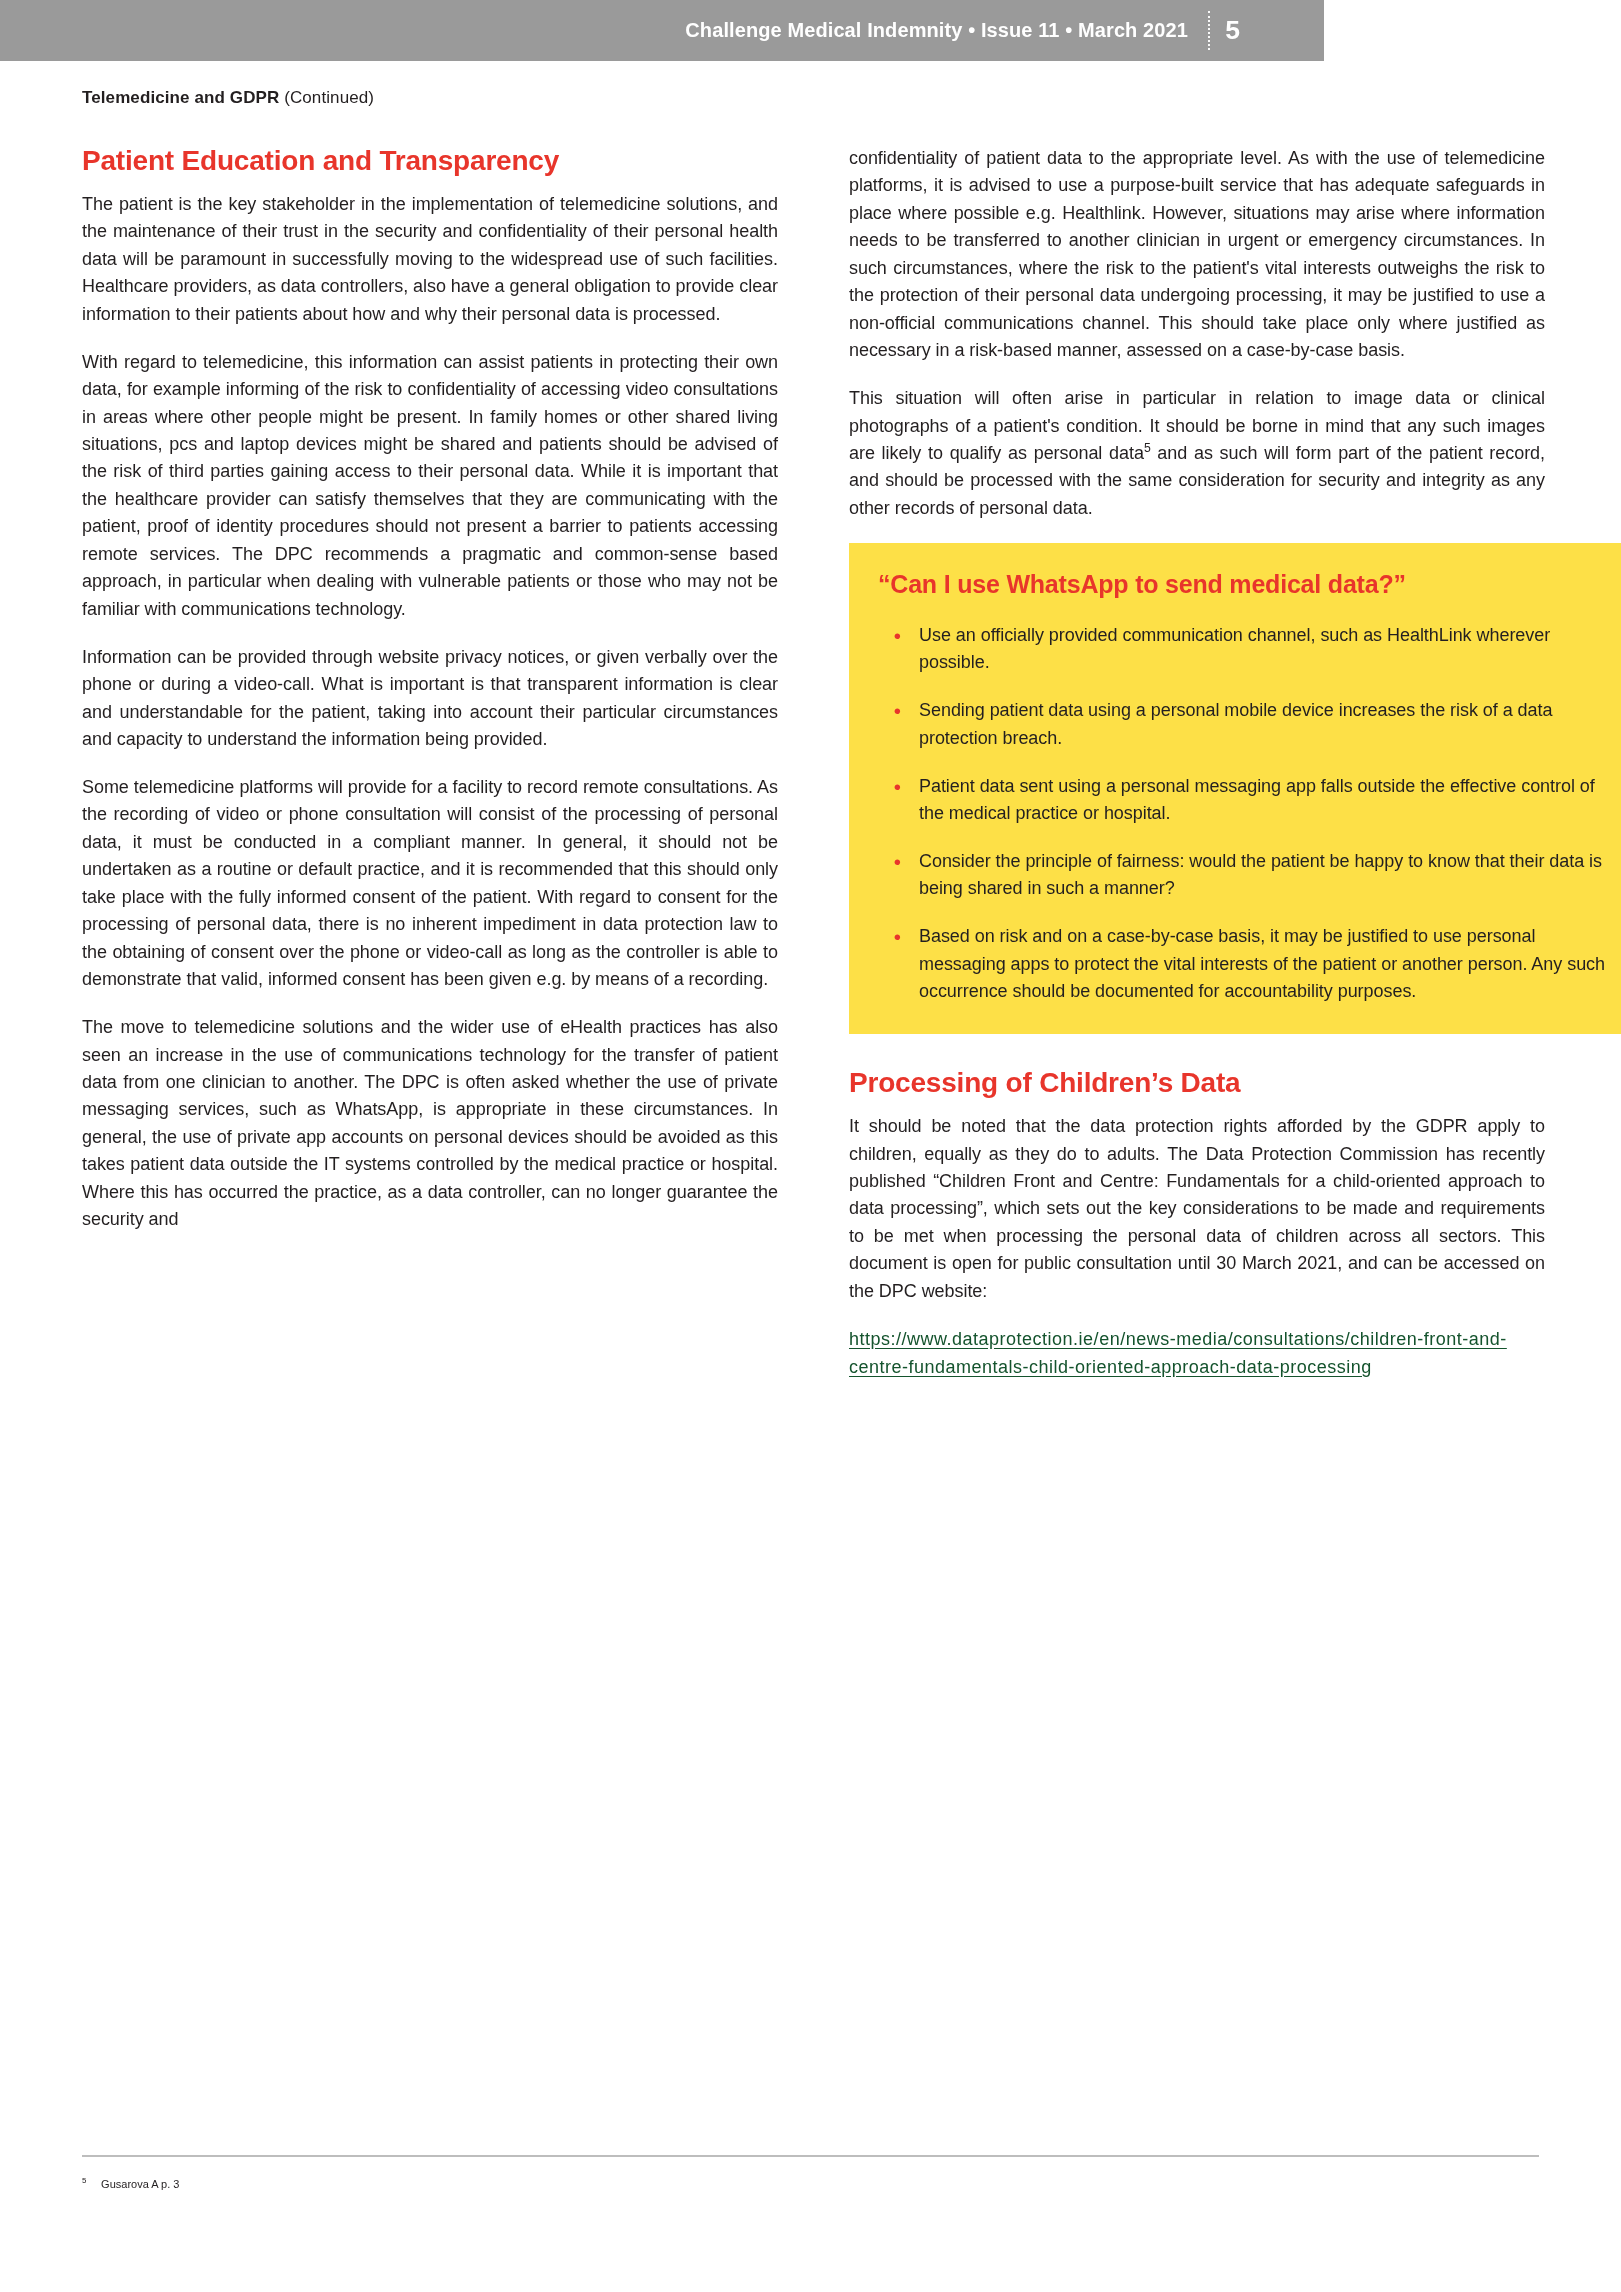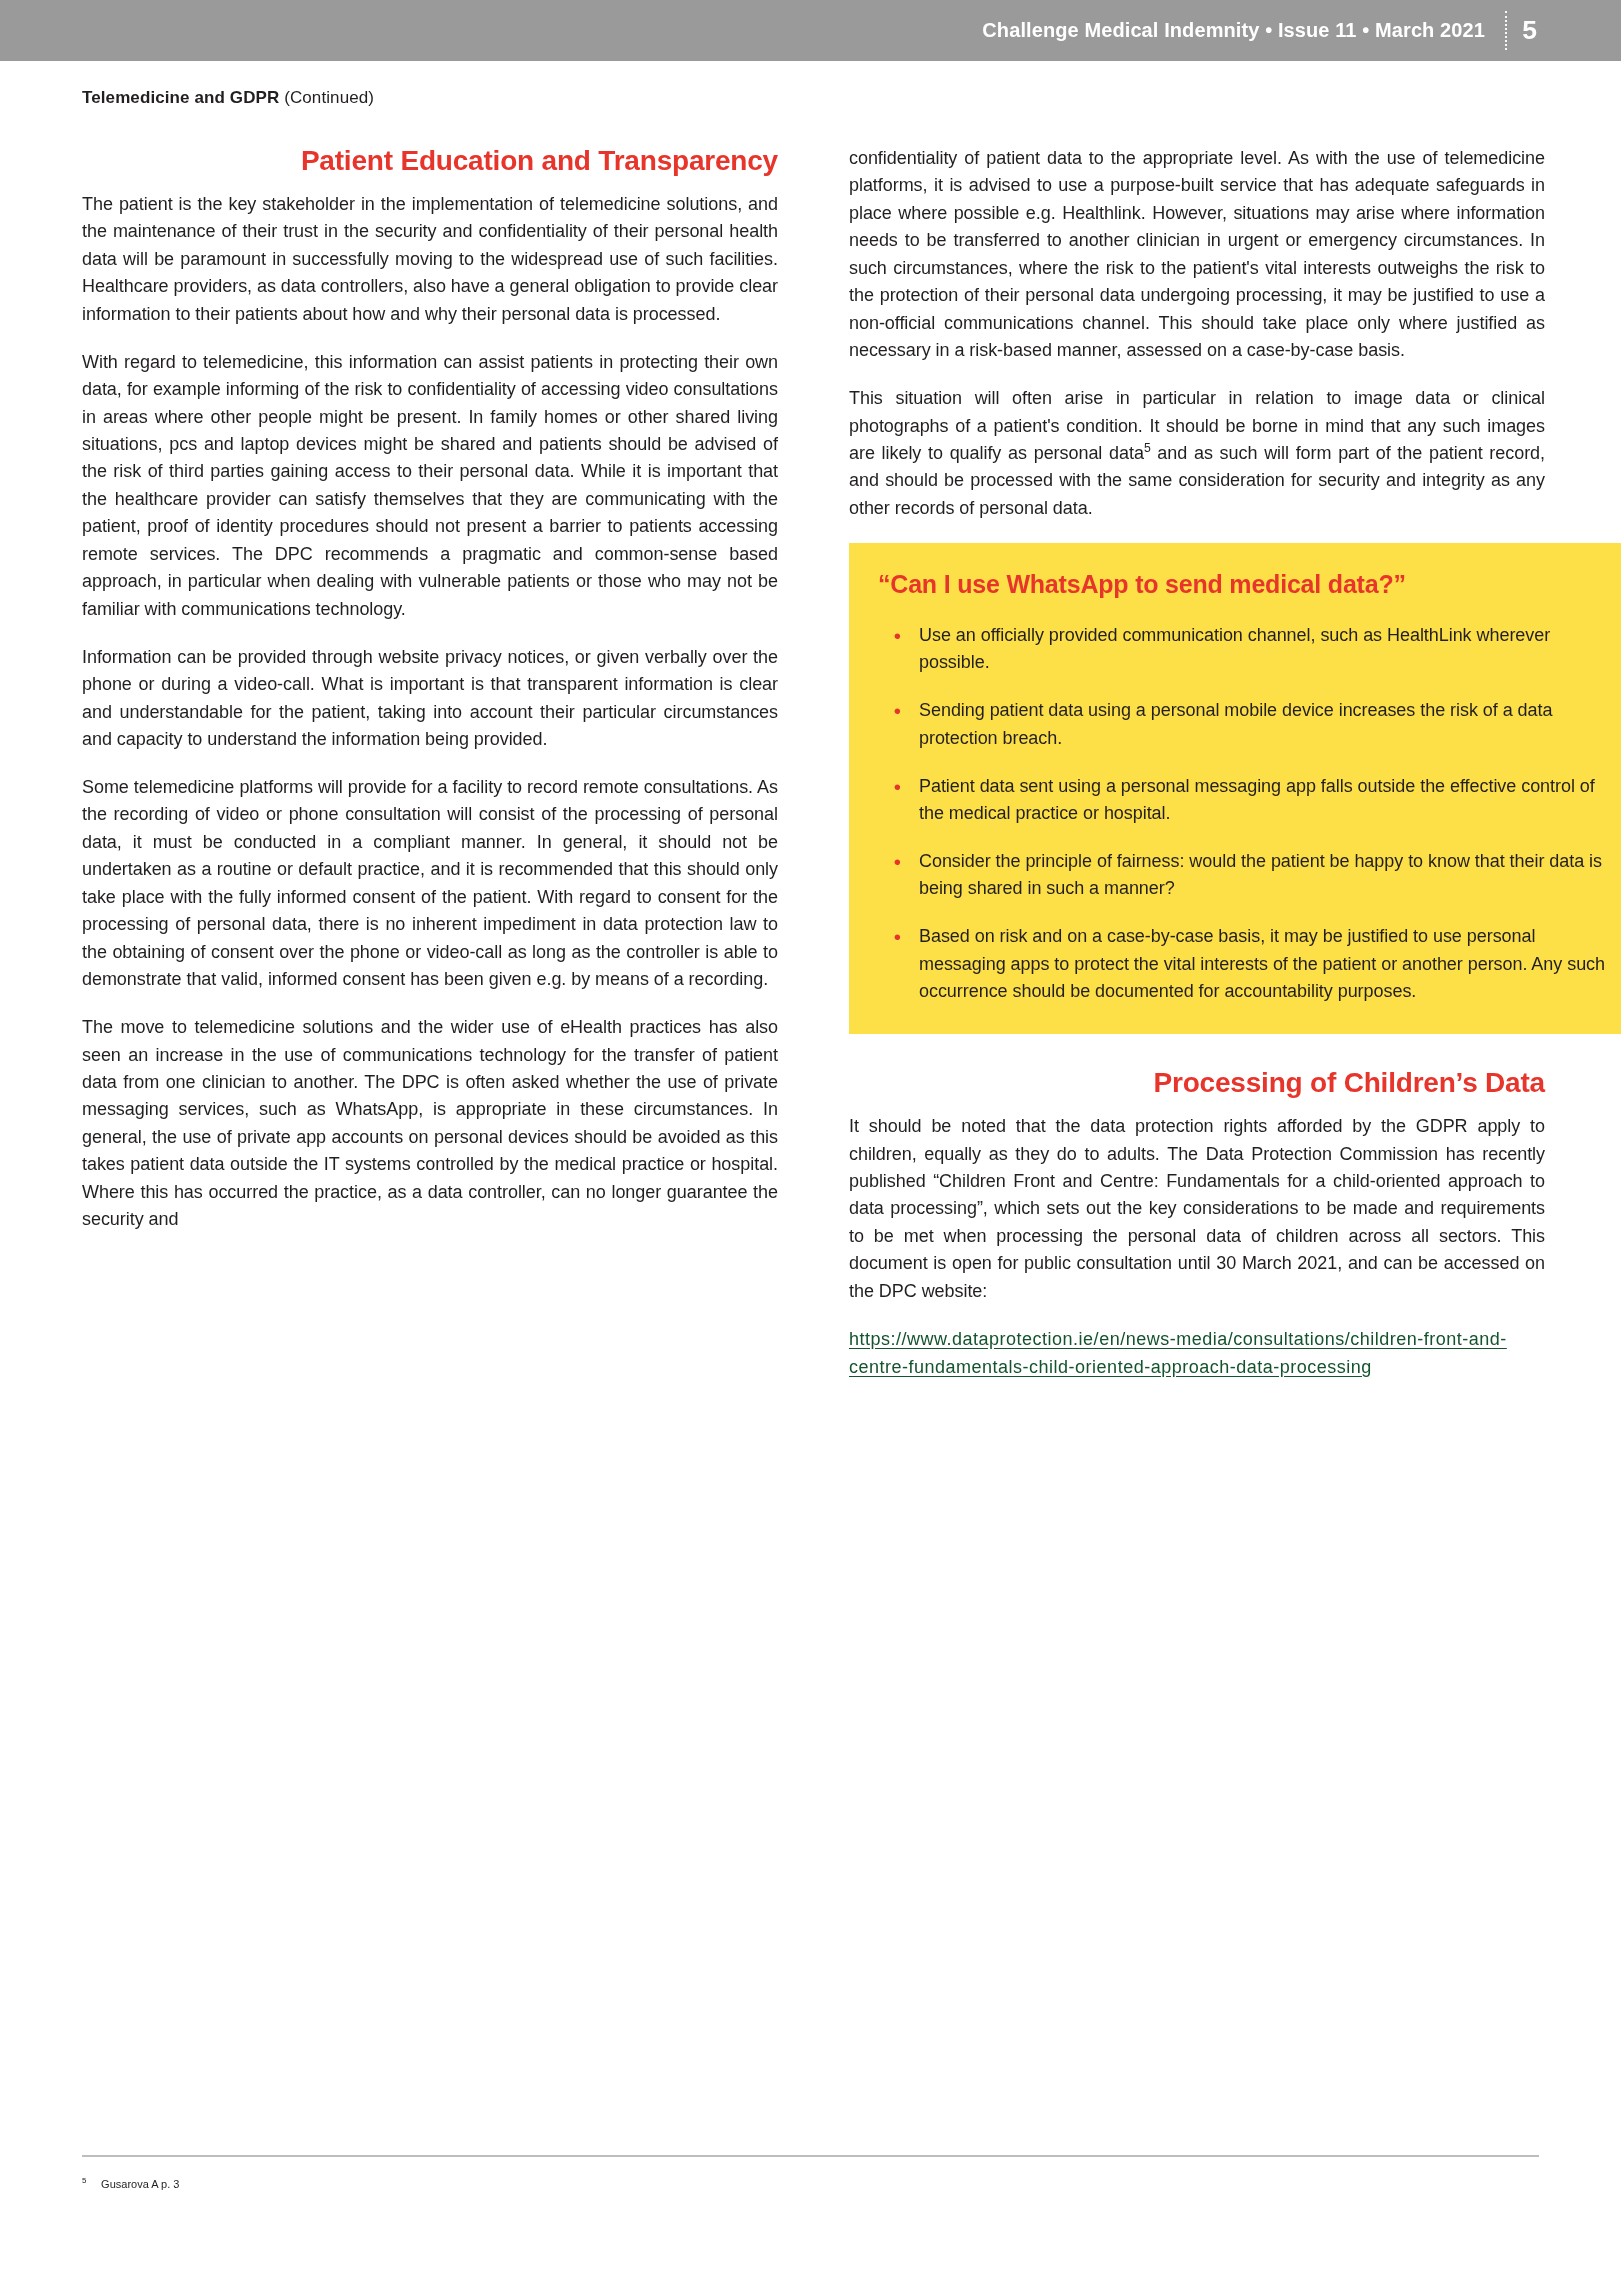--- a/index.html
+++ b/index.html
@@ -14,21 +14,21 @@
     color: #231f20;
     position: relative;
     overflow: hidden;
   }
 
   
   .header-bar {
     position: absolute;
     top: 0;
     left: 0;
-    width: 1621px;
+    width: 1324px;
     height: 61px;
     background: #9a9a9a;
   }
   .header-inner {
     position: absolute;
     right: 84px;
     top: 0;
     height: 61px;
     display: flex;
     align-items: center;
@@ -75,21 +75,20 @@
   .col-left  { left: 82px; }
   .col-right { left: 849px; }
 
   h2.section-title {
     color: #e8352b;
     font-size: 28px;
     font-weight: bold;
     margin: 0 0 13.7px 0;
     letter-spacing: -0.2px;
     line-height: 1.15;
-    text-align: right;
   }
   h2.section-title.spaced { margin-top: 33px; }
 
   p.body {
     font-size: 18px;
     line-height: 1.525;
     text-align: justify;
     margin: 0 0 20.6px 0;
     letter-spacing: -0.05px;
   }

